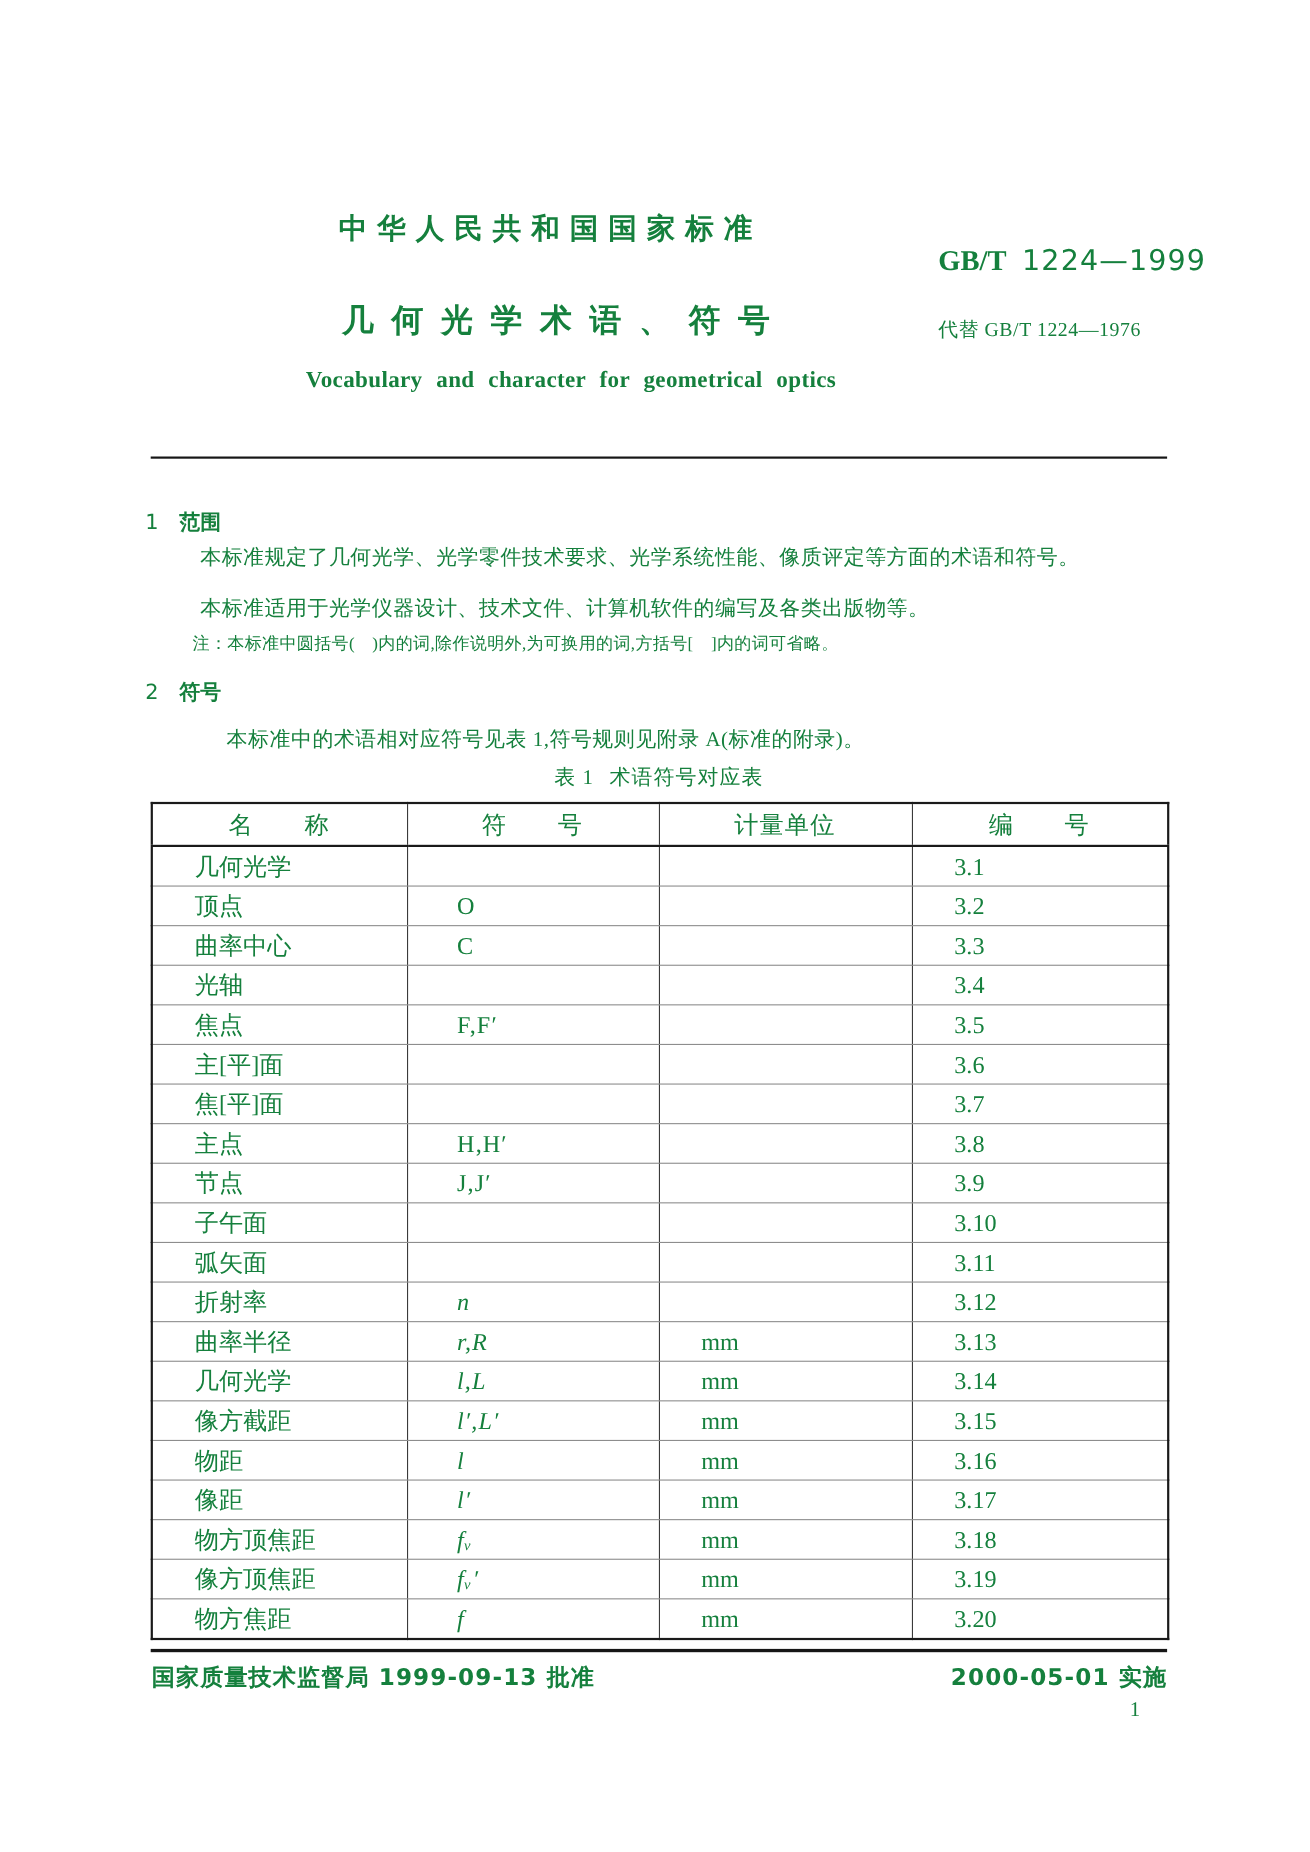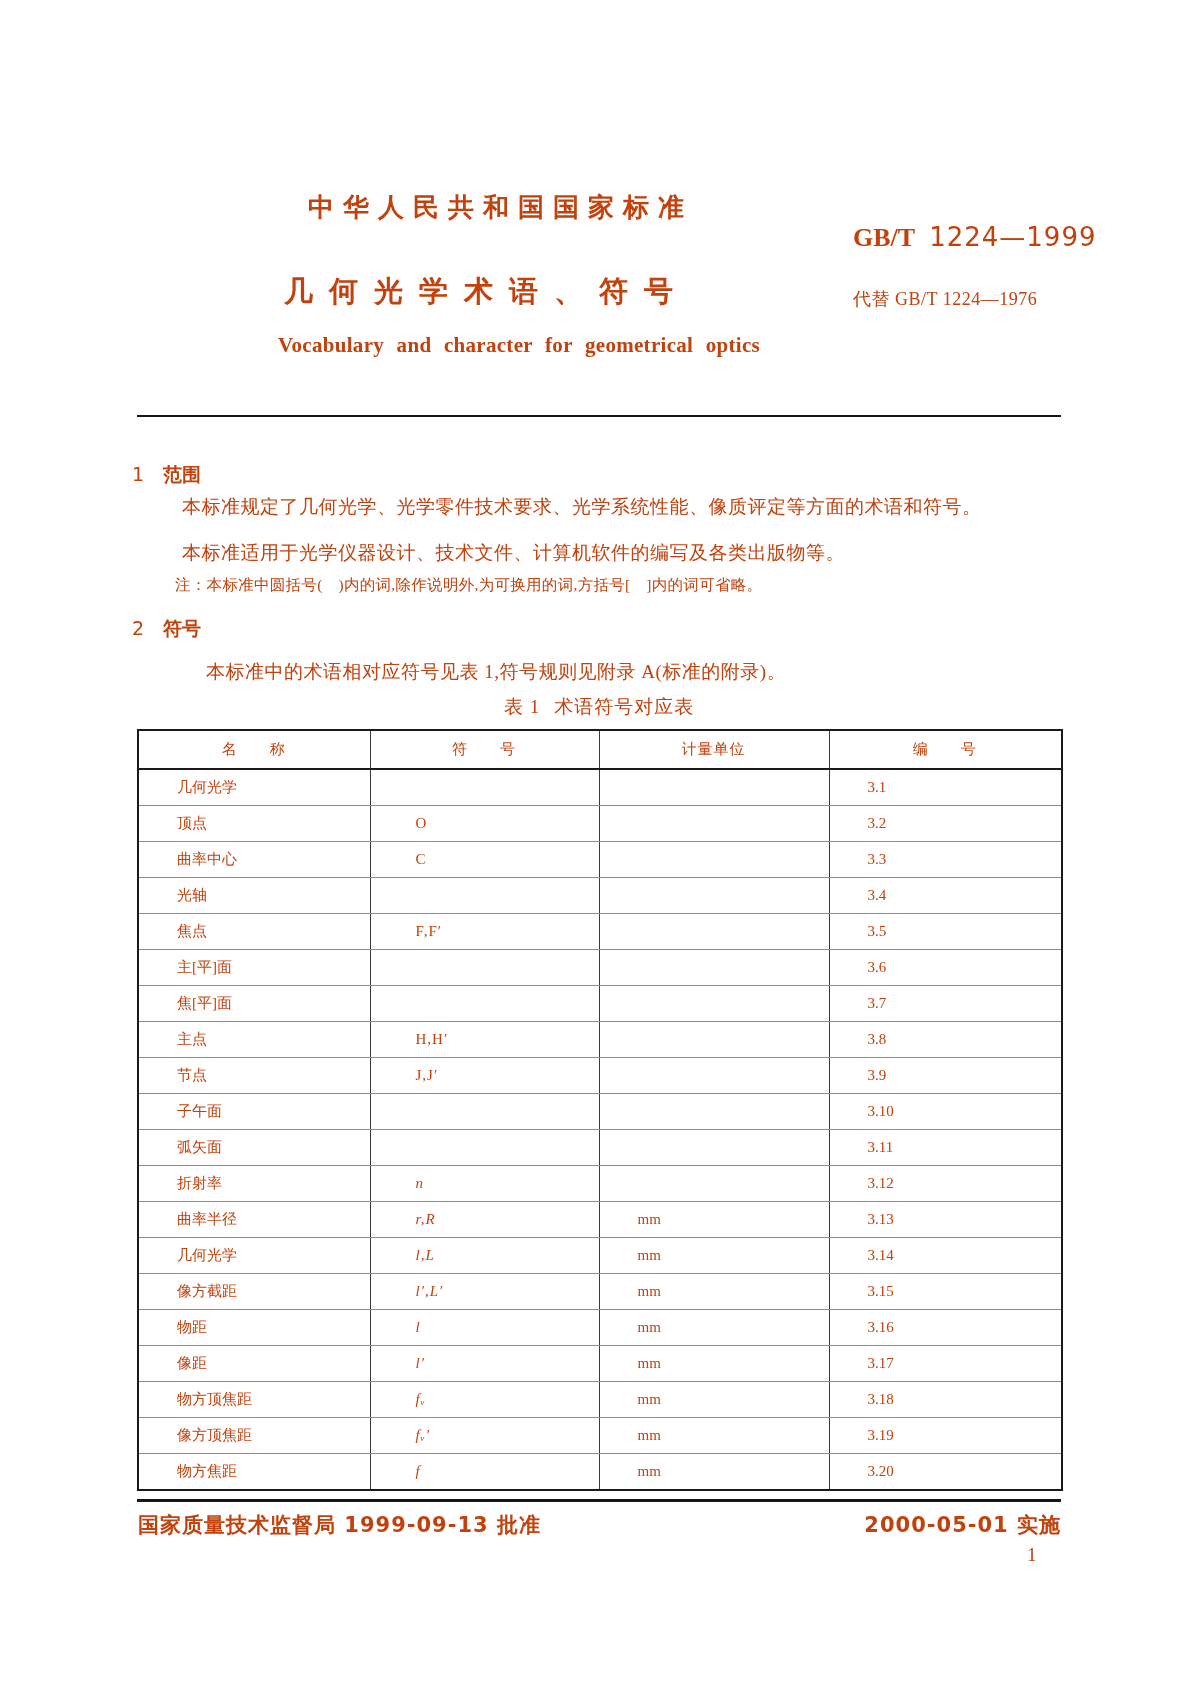--- a/index.html
+++ b/index.html
@@ -1,36 +1,36 @@
 <!DOCTYPE html>
 <html><head>
 <meta charset="utf-8">
 <style>
   html,body{margin:0;padding:0;background:#ffffff;}
   .page{
     position:relative;
     width:1191px;height:1684px;
     background:#ffffff;
-    color:#c2410c;
+    color:#15803d;
     font-family:"Liberation Serif","DejaVu Serif",serif;
     overflow:hidden;
   }
   .abs{position:absolute;white-space:nowrap;}
 
   
   .std-header{
     left:308px;top:190px;
     font-family:"DejaVu Sans","Liberation Sans",sans-serif;
     font-weight:bold;font-size:26px;letter-spacing:9px;
   }
   .gbt-line{left:853px;top:222px;font-size:26px;}
   .gbt-code{font-family:"Liberation Serif","DejaVu Serif",serif;font-weight:bold;}
   .gbt-number{font-family:"DejaVu Sans","Liberation Sans",sans-serif;font-weight:500;margin-left:14px;letter-spacing:1px;}
   .doc-title{
-    left:284px;top:272px;
+    left:311px;top:272px;
     font-family:"DejaVu Sans","Liberation Sans",sans-serif;
     font-weight:bold;font-size:29px;letter-spacing:16px;
   }
   .replaces{left:853px;top:287px;font-size:18px;letter-spacing:.5px;}
   .subtitle-en{left:278px;top:333px;font-weight:bold;font-size:21px;word-spacing:7px;letter-spacing:.3px;}
   .rule-top{left:137px;top:415px;width:924px;height:2px;background:#161616;}
 
   
   .sec-heading{
     font-family:"DejaVu Sans","Liberation Sans",sans-serif;
@@ -44,21 +44,21 @@
   .p2{left:182px;top:540px;}
   .note-p{left:175px;top:575px;font-size:15.5px;letter-spacing:.3px;}
   .p3{left:182px;top:659px;margin-left:24px;}
   .tbl-caption{left:137px;top:694px;width:924px;text-align:center;font-size:19px;letter-spacing:1px;}
   .cap-no{margin-right:14px;}
 
   
   .sym-table{
     position:absolute;left:137px;top:729px;width:924px;
     border-collapse:collapse;table-layout:fixed;
-    font-size:15px;
+    font-size:22px;
   }
   .sym-table col:nth-child(1){width:232px;}
   .sym-table col:nth-child(2){width:229px;}
   .sym-table col:nth-child(3){width:230px;}
   .sym-table col:nth-child(4){width:233px;}
   .sym-table th{
     height:35px;font-weight:normal;text-align:center;
     border-bottom:2px solid #1a1a1a;
     letter-spacing:1px;
   }

